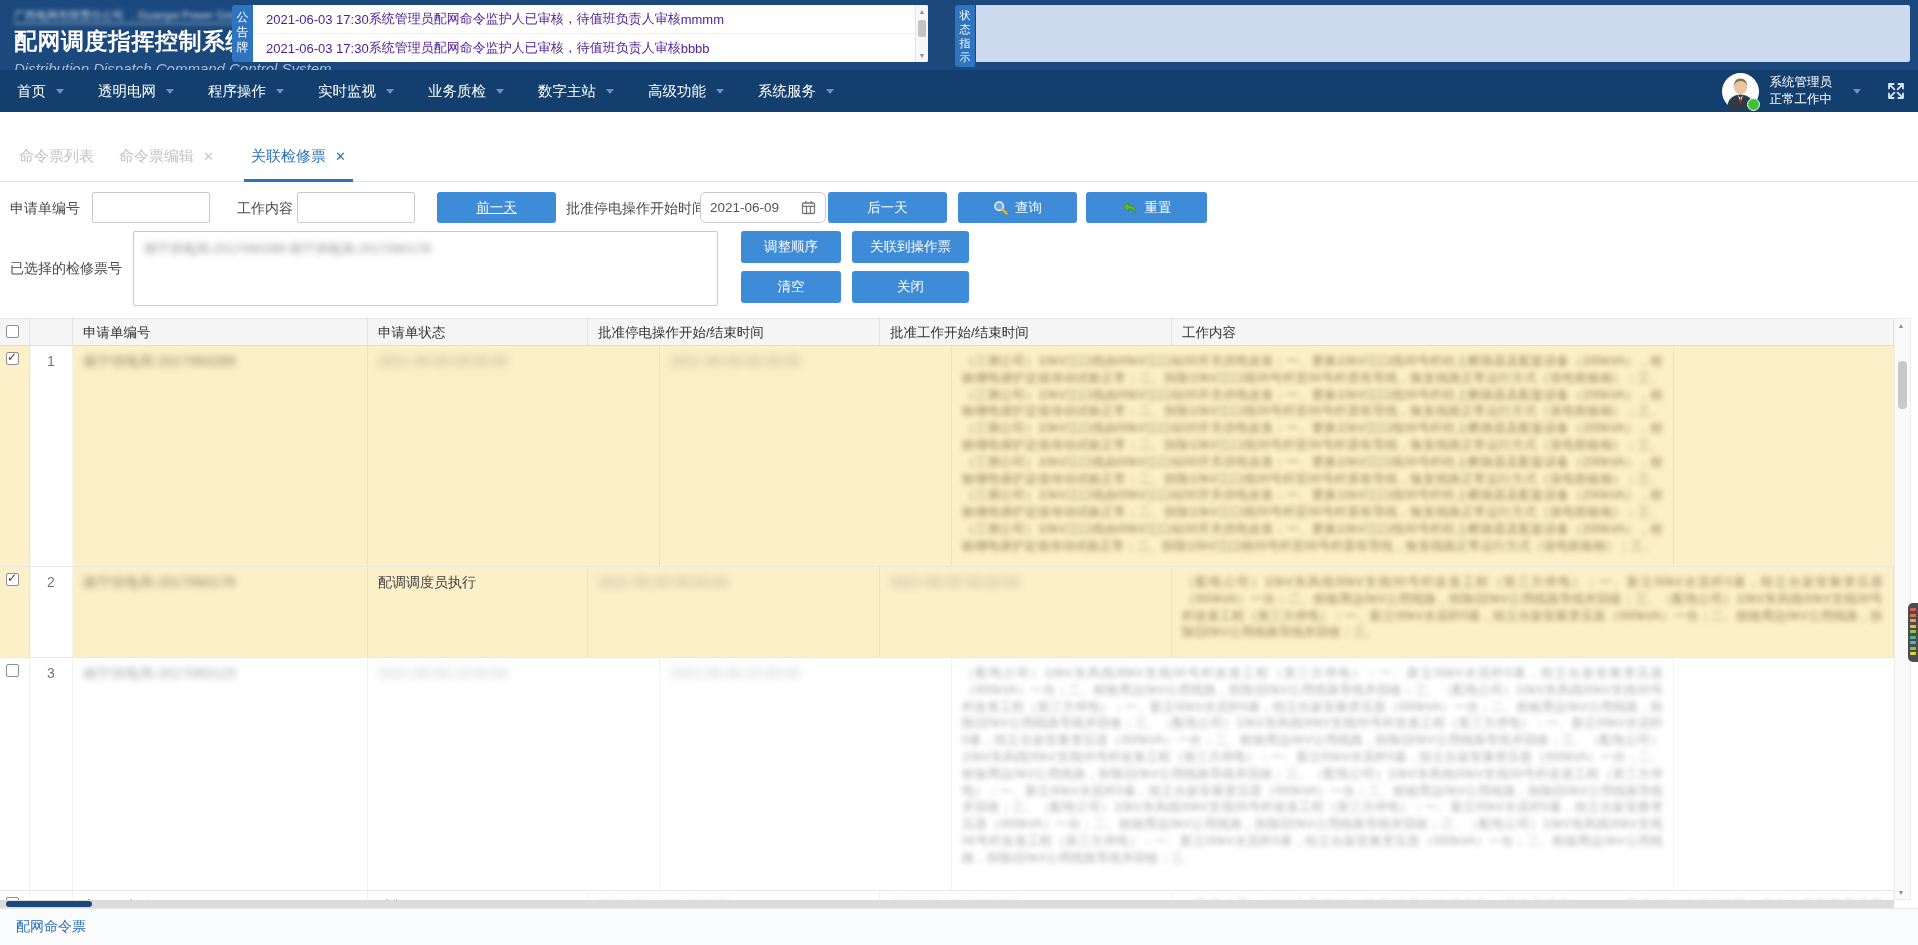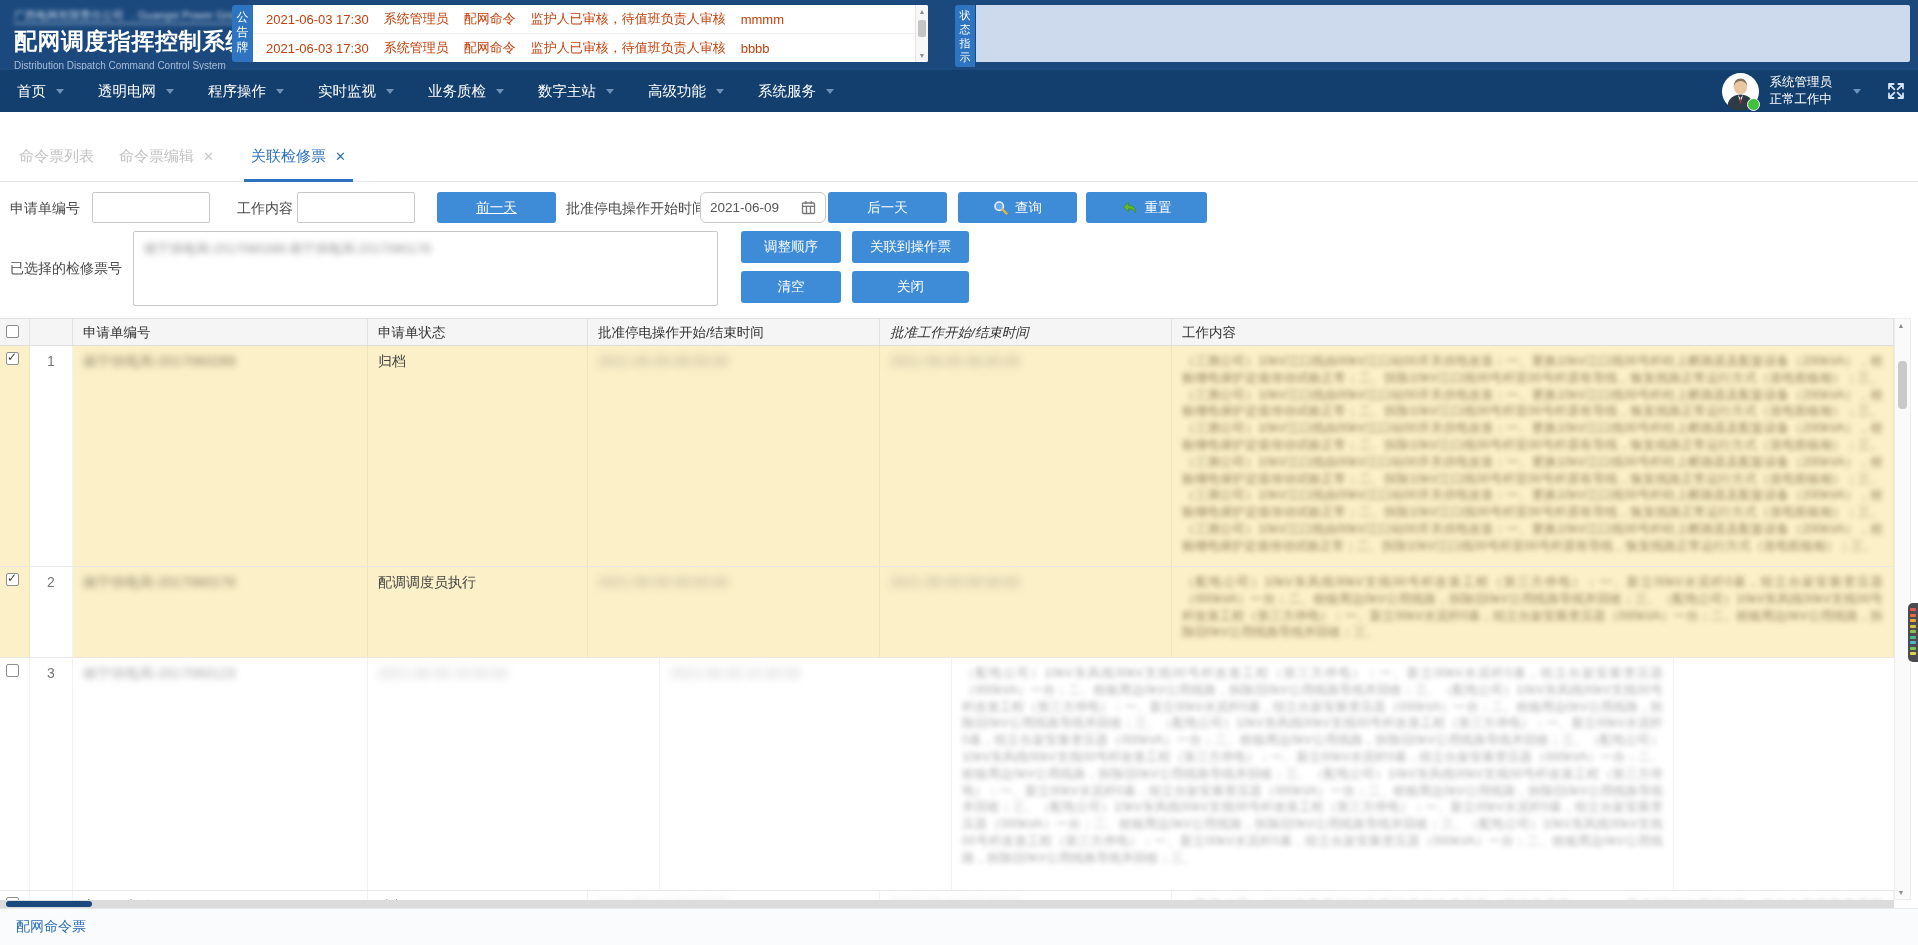--- a/index.html
+++ b/index.html
@@ -7,28 +7,28 @@
     width:1918px;height:945px;position:relative;overflow:hidden;
     background:#fff;font-family:"Liberation Sans","DejaVu Sans",sans-serif;
     -webkit-font-smoothing:antialiased;
   }
   
   .banner{position:absolute;left:0;top:0;width:1918px;height:70px;background:#1b497d;}
   .brand{position:absolute;left:14px;top:5px;width:220px;}
   .brand-company{display:inline-block;color:#c9d5e5;font-size:11px;filter:blur(2px);
     border-bottom:1px solid #c9d5e5;white-space:nowrap;}
   .brand-title{color:#fff;font-size:23px;font-weight:bold;letter-spacing:.5px;margin-top:2px;white-space:nowrap;}
-  .brand-sub{color:#a9bcd4;font-size:10px;margin-top:3px;white-space:nowrap;}
+  .brand-sub{color:#a9bcd4;font-size:15px;margin-top:3px;white-space:nowrap;font-style:italic;}
   .v-tab{position:absolute;background:#2e74c1;color:#fff;text-align:center;box-sizing:border-box;
     border-radius:3px 0 0 3px;cursor:pointer;}
   .board-tab{left:232px;top:5px;width:21px;height:57px;font-size:12px;line-height:15px;padding-top:5px;}
   .status-tab{left:955px;top:5px;width:20px;height:62px;font-size:11px;line-height:14px;padding-top:3px;}
   .board-panel{position:absolute;left:253px;top:5px;width:675px;height:57px;background:#fff;border-radius:0 2px 2px 0;overflow:hidden;}
-  .ann-row{height:28px;display:flex;align-items:center;padding-left:13px;gap:15px;
-    color:#c2410c;font-size:13px;white-space:nowrap;cursor:pointer;}
+  .ann-row{height:28px;display:flex;align-items:center;padding-left:13px;
+    color:#4c1d95;font-size:13px;white-space:nowrap;cursor:pointer;}
   .ann-row + .ann-row{border-top:1px solid #efefef;}
   .board-scroll{position:absolute;right:0;top:0;width:13px;height:57px;background:#f7f7f7;border-left:1px solid #e4e4e4;box-sizing:border-box;}
   .scroll-arrow{position:absolute;left:0;width:12px;text-align:center;font-size:7px;color:#8f8f8f;cursor:pointer;}
   .board-scroll .up{top:3px;} .board-scroll .down{bottom:3px;}
   .board-scroll .thumb{position:absolute;left:2px;top:15px;width:8px;height:17px;background:#c4c4c4;border-radius:2px;cursor:pointer;}
   .status-panel{position:absolute;left:976px;top:5px;width:934px;height:57px;background:#cdd9ec;border-radius:0 2px 2px 0;}
   
   .navbar{position:absolute;left:0;top:70px;width:1918px;height:42px;background:#133f6e;}
   .nav-items{position:absolute;left:17px;top:0;height:42px;display:flex;align-items:center;}
   .nav-item{display:flex;align-items:center;color:#fff;font-size:14.5px;margin-right:34px;cursor:pointer;white-space:nowrap;}
@@ -262,29 +262,28 @@
   <button class="btn" style="left:852px;top:271px;width:117px;height:32px;">关闭</button>
 </div>
 
 <div class="grid">
   <div class="grid-header" id="grid-header">
       <div class="gh-cell" style="width: 30px; padding: 6px 0px 0px 6px;"><span class="cb"></span></div>
       <div class="gh-cell" style="width: 43px;"></div>
       <div class="gh-cell" style="width: 295px;">申请单编号</div>
       <div class="gh-cell" style="width: 220px;">申请单状态</div>
       <div class="gh-cell" style="width: 292px;">批准停电操作开始/结束时间</div>
-      <div class="gh-cell" style="width: 292px; font-style: italic;">批准工作开始/结束时间</div>
+      <div class="gh-cell" style="width: 292px;">批准工作开始/结束时间</div>
       <div class="gh-cell" style="width: 722px;">工作内容</div>
     </div>
   <div id="grid-body">
       <div class="grid-row hl" style="height: 221px;">
         <div class="g-cell cb-cell" style="width: 30px;"><span class="cb checked"></span></div>
         <div class="g-cell num-cell" style="width: 43px;">1</div>
         <div class="g-cell" style="width: 295px;"><span class="blur-yt">南宁供电局-2017060289</span></div>
-        <div class="g-cell" style="width: 220px;">归档</div>
         <div class="g-cell" style="width: 292px;"><span class="blur-ytime">2021-06-09 08:00:00</span></div>
         <div class="g-cell" style="width: 292px;"><span class="blur-ytime">2021-06-09 08:30:00</span></div>
         <div class="g-cell content-cell" style="width: 722px;"><span class="blur-y">（三测公司）10kV江口线由00kV江口站00开关供电改造：一、更换10kV江口线00号杆柱上断路器及配套设备（200kVA），校验继电保护定值传动试验正常；二、拆除10kV江口线00号杆至00号杆原有导线，恢复线路正常运行方式（送电前核相）；三、（三测公司）10kV江口线由00kV江口站00开关供电改造：一、更换10kV江口线00号杆柱上断路器及配套设备（200kVA），校验继电保护定值传动试验正常；二、拆除10kV江口线00号杆至00号杆原有导线，恢复线路正常运行方式（送电前核相）；三、（三测公司）10kV江口线由00kV江口站00开关供电改造：一、更换10kV江口线00号杆柱上断路器及配套设备（200kVA），校验继电保护定值传动试验正常；二、拆除10kV江口线00号杆至00号杆原有导线，恢复线路正常运行方式（送电前核相）；三、（三测公司）10kV江口线由00kV江口站00开关供电改造：一、更换10kV江口线00号杆柱上断路器及配套设备（200kVA），校验继电保护定值传动试验正常；二、拆除10kV江口线00号杆至00号杆原有导线，恢复线路正常运行方式（送电前核相）；三、（三测公司）10kV江口线由00kV江口站00开关供电改造：一、更换10kV江口线00号杆柱上断路器及配套设备（200kVA），校验继电保护定值传动试验正常；二、拆除10kV江口线00号杆至00号杆原有导线，恢复线路正常运行方式（送电前核相）；三、（三测公司）10kV江口线由00kV江口站00开关供电改造：一、更换10kV江口线00号杆柱上断路器及配套设备（200kVA），校验继电保护定值传动试验正常；二、拆除10kV江口线00号杆至00号杆原有导线，恢复线路正常运行方式（送电前核相）；三、</span></div>
       </div>
       <div class="grid-row hl" style="height: 91px;">
         <div class="g-cell cb-cell" style="width: 30px;"><span class="cb checked"></span></div>
         <div class="g-cell num-cell" style="width: 43px;">2</div>
         <div class="g-cell" style="width: 295px;"><span class="blur-yt">南宁供电局-2017060176</span></div>
         <div class="g-cell" style="width: 220px;">配调调度员执行</div>
         <div class="g-cell" style="width: 292px;"><span class="blur-ytime">2021-06-09 09:00:00</span></div>

